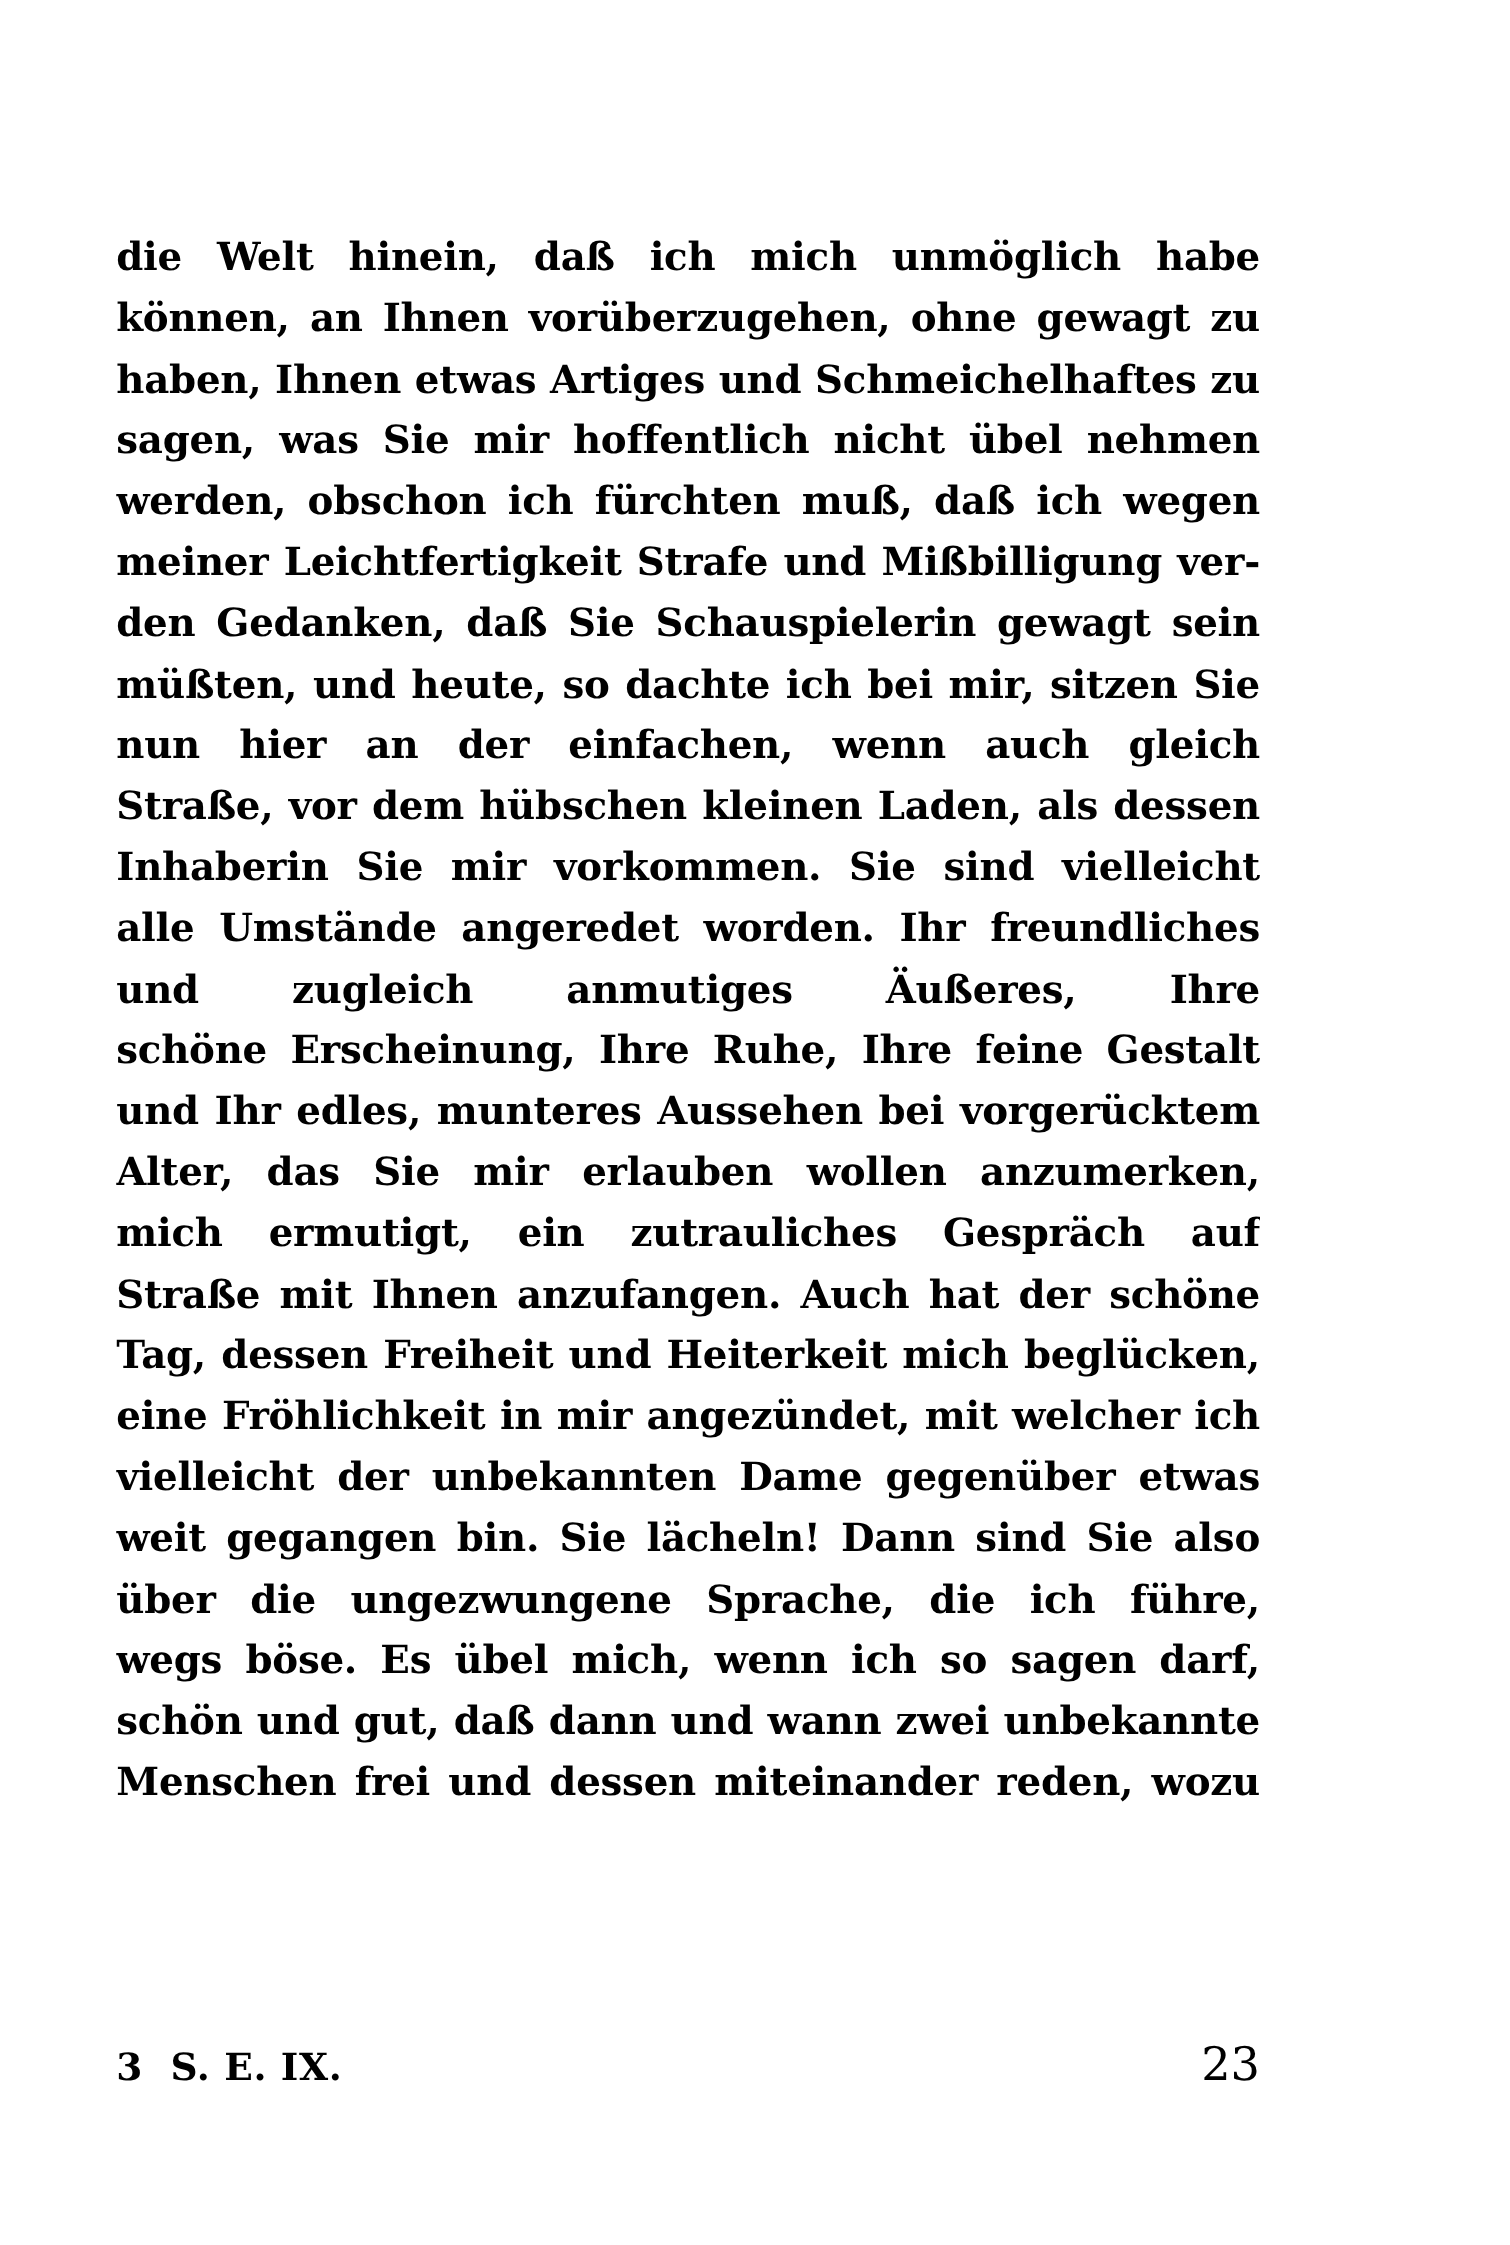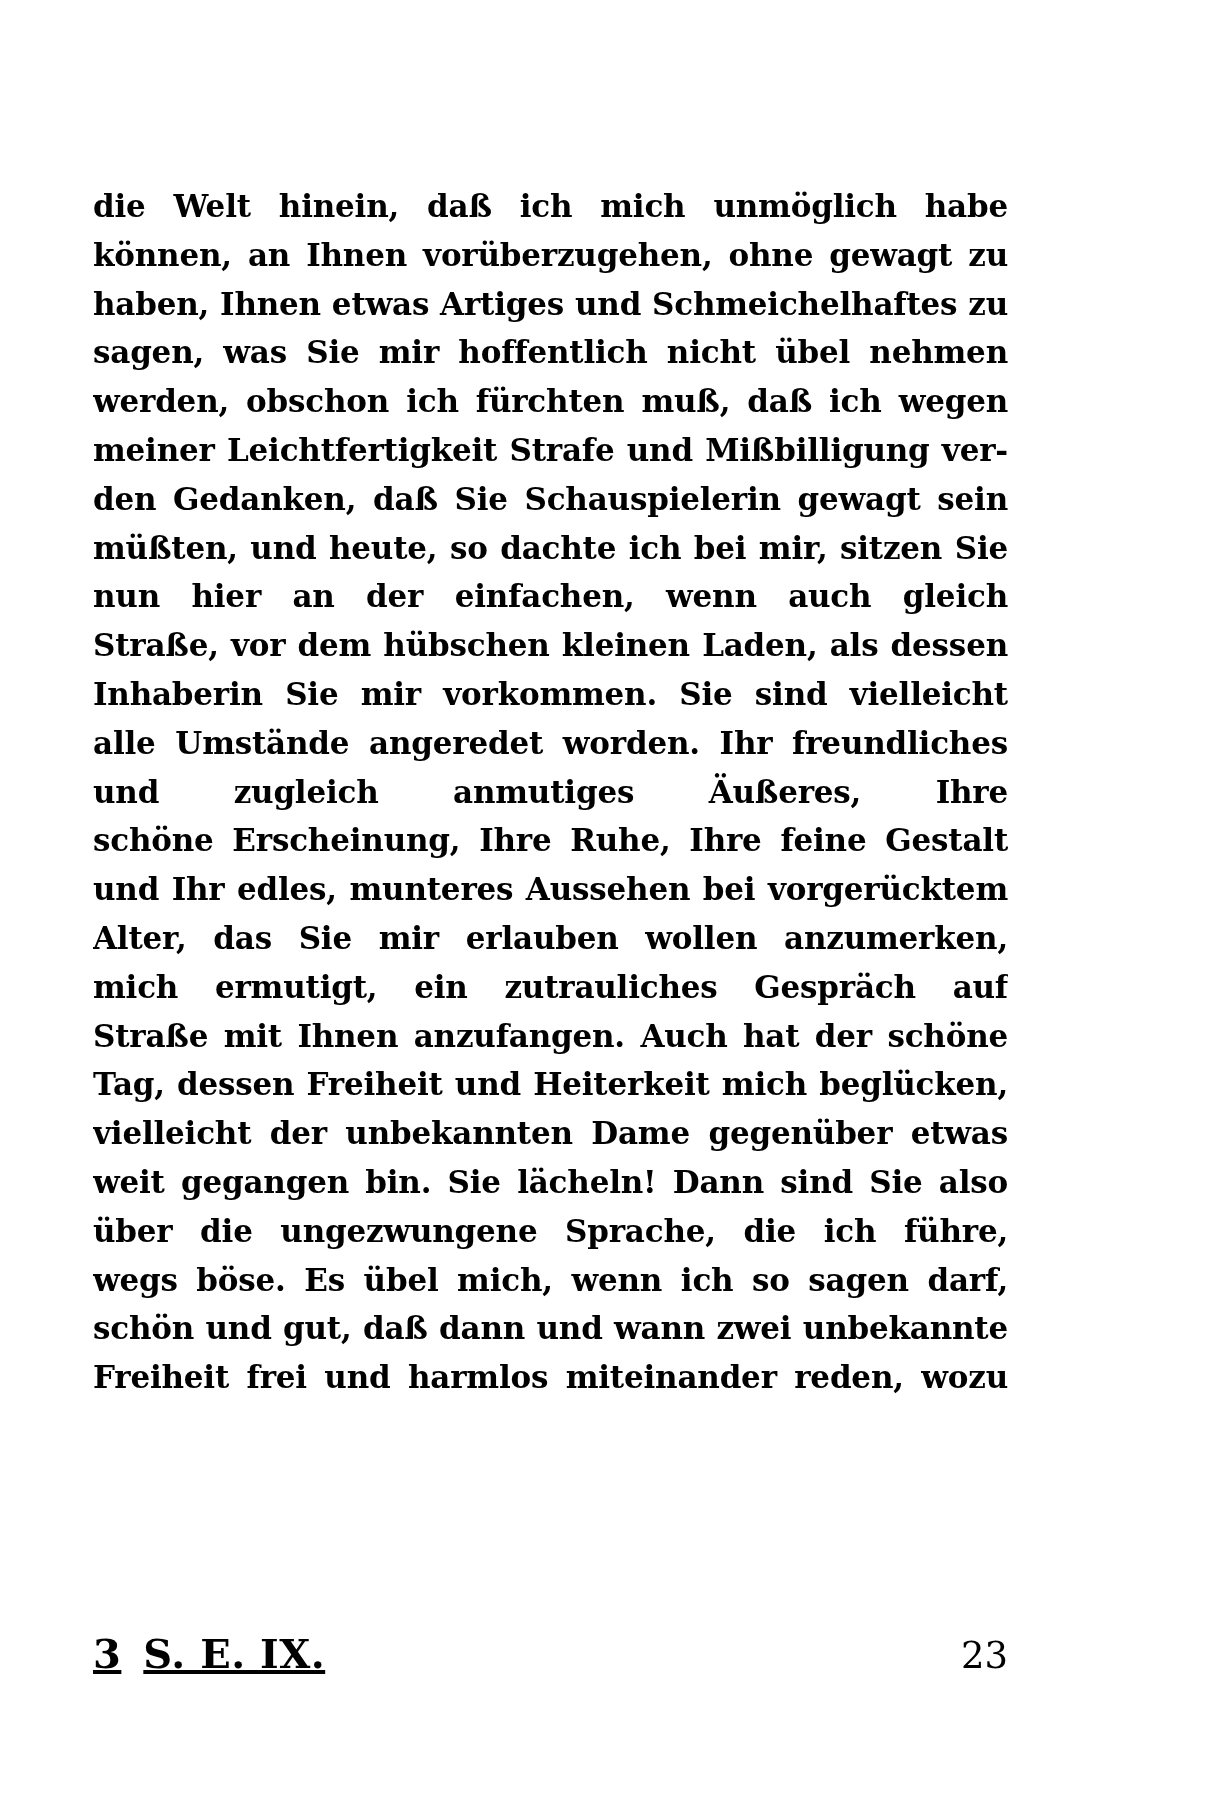--- a/index.html
+++ b/index.html
@@ -37,24 +37,23 @@
   .footer {
     position: absolute;
     left: 93px;
     top: 1630px;
     width: 915px;
     display: flex;
     justify-content: space-between;
     align-items: baseline;
   }
   .signature {
-    font-size: 40px;
+    font-size: 30px;
     font-weight: bold;
     letter-spacing: 0.5px;
-    text-decoration: underline;
   }
   .signature .sig-num {
     margin-right: 22px;
   }
   .page-number {
     font-size: 37px;
     font-weight: normal;
   }
 </style>
 </head>
@@ -74,26 +73,27 @@
     <p class="line">Straße, vor dem hübschen kleinen Laden, als dessen</p>
     <p class="line">Inhaberin Sie mir vorkommen. Sie sind vielleicht</p>
     <p class="line">alle Umstände angeredet worden. Ihr freundliches</p>
     <p class="line">und zugleich anmutiges Äußeres, Ihre liebenswürdige,</p>
     <p class="line">schöne Erscheinung, Ihre Ruhe, Ihre feine Gestalt</p>
     <p class="line">und Ihr edles, munteres Aussehen bei vorgerücktem</p>
     <p class="line">Alter, das Sie mir erlauben wollen anzumerken, haben</p>
     <p class="line">mich ermutigt, ein zutrauliches Gespräch auf offener</p>
     <p class="line">Straße mit Ihnen anzufangen. Auch hat der schöne</p>
     <p class="line">Tag, dessen Freiheit und Heiterkeit mich beglücken,</p>
+    <p class="line">eine Fröhlichkeit in mir angezündet, mit welcher ich</p>
     <p class="line">vielleicht der unbekannten Dame gegenüber etwas zu</p>
     <p class="line">weit gegangen bin. Sie lächeln! Dann sind Sie also</p>
     <p class="line">über die ungezwungene Sprache, die ich führe, keines-</p>
     <p class="line">wegs böse. Es übel mich, wenn ich so sagen darf,</p>
     <p class="line">schön und gut, daß dann und wann zwei unbekannte</p>
-    <p class="line">Freiheit frei und harmlos miteinander reden, wozu</p>
+    <p class="line">Menschen frei und dessen miteinander reden, wozu</p>
   </div>
 
   <div class="footer">
     <div class="signature">
       <span class="sig-num">3</span><span>S. E. IX.</span>
     </div>
     <div class="page-number">23</div>
   </div>
 </div>
 

